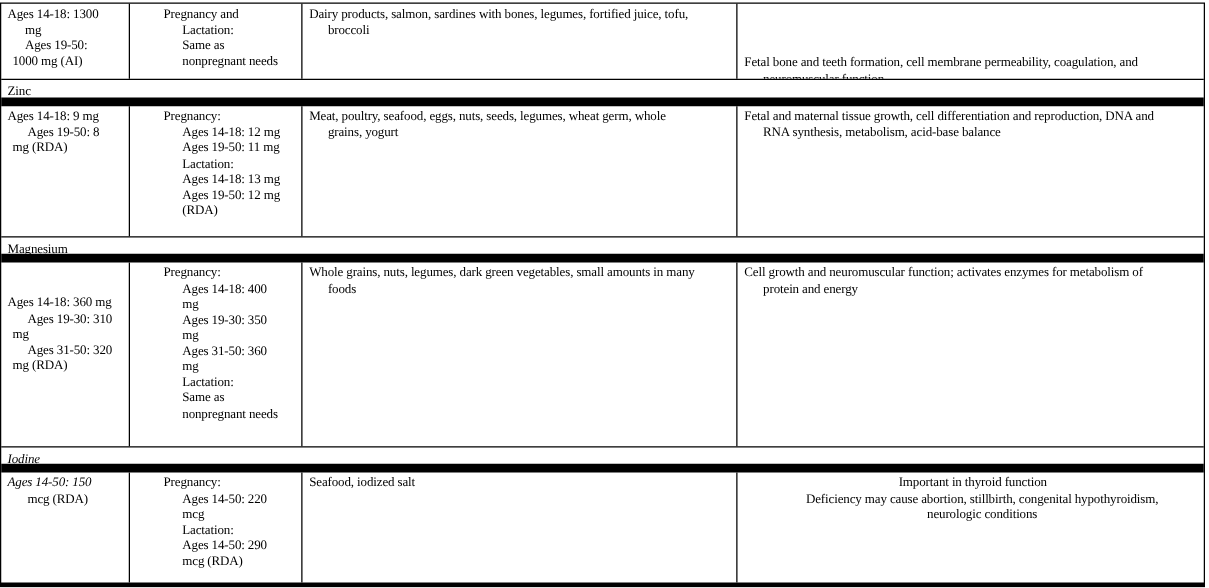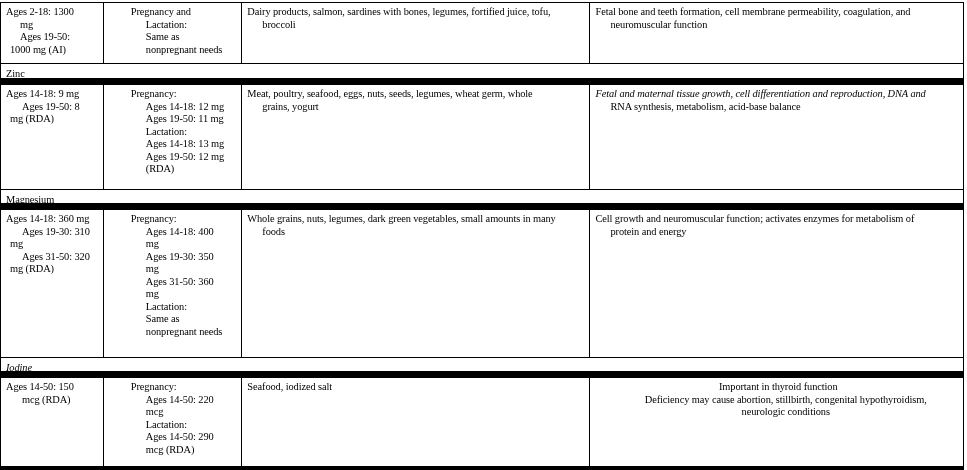--- a/index.html
+++ b/index.html
@@ -65,37 +65,37 @@
     line-height: 12.5px;
   }
 </style>
 </head>
 <body>
 
 <div class="page">
   <div class="nutrient-table" id="nutrient-table">
       <div class="row data-row" style="height: 61px;">
         <div class="cell" style="width: 105px;">
-          <div class="line" style="padding-left: 0px;">Ages 2-18: 1300</div>
+          <div class="line" style="padding-left: 0px;">Ages 14-18: 1300</div>
           <div class="line" style="padding-left: 14px;">mg</div>
           <div class="line" style="padding-left: 14px;">Ages 19-50:</div>
           <div class="line" style="padding-left: 4px;">1000 mg (AI)</div>
         </div>
         <div class="cell" style="width: 121px;">
           <div class="line" style="padding-left: 0px;">Pregnancy and</div>
           <div class="line" style="padding-left: 15px;">Lactation:</div>
           <div class="line" style="padding-left: 15px;">Same as</div>
           <div class="line" style="padding-left: 15px;">nonpregnant needs</div>
         </div>
         <div class="cell" style="width: 356px;">
           <div class="line" style="padding-left: 0px;">Dairy products, salmon, sardines with bones, legumes, fortified juice, tofu,</div>
           <div class="line" style="padding-left: 15px;">broccoli</div>
         </div>
         <div class="cell" style="width: 381px;">
-          <div class="line" style="padding-left: 0px;">Fetal bone and teeth formation, cell membrane permeability, coagulation, and</div>
+          <div class="line" style="padding-left: 0px; margin-top: 39px;">Fetal bone and teeth formation, cell membrane permeability, coagulation, and</div>
           <div class="line" style="padding-left: 15px;">neuromuscular function</div>
         </div>
       </div>
       <div class="row section-row" style="height: 21px;"><span class="section-label">Zinc</span></div>
       <div class="row data-row" style="height: 105px;">
         <div class="cell" style="width: 105px;">
           <div class="line" style="padding-left: 0px;">Ages 14-18: 9 mg</div>
           <div class="line" style="padding-left: 16px;">Ages 19-50: 8</div>
           <div class="line" style="padding-left: 4px;">mg (RDA)</div>
         </div>
@@ -106,28 +106,28 @@
           <div class="line" style="padding-left: 15px;">Lactation:</div>
           <div class="line" style="padding-left: 15px;">Ages 14-18: 13 mg</div>
           <div class="line" style="padding-left: 15px;">Ages 19-50: 12 mg</div>
           <div class="line" style="padding-left: 15px;">(RDA)</div>
         </div>
         <div class="cell" style="width: 356px;">
           <div class="line" style="padding-left: 0px;">Meat, poultry, seafood, eggs, nuts, seeds, legumes, wheat germ, whole</div>
           <div class="line" style="padding-left: 15px;">grains, yogurt</div>
         </div>
         <div class="cell" style="width: 381px;">
-          <div class="line" style="padding-left: 0px; font-style: italic;">Fetal and maternal tissue growth, cell differentiation and reproduction, DNA and</div>
+          <div class="line" style="padding-left: 0px;">Fetal and maternal tissue growth, cell differentiation and reproduction, DNA and</div>
           <div class="line" style="padding-left: 15px;">RNA synthesis, metabolism, acid-base balance</div>
         </div>
       </div>
       <div class="row section-row" style="height: 20px;"><span class="section-label">Magnesium</span></div>
       <div class="row data-row" style="height: 148px;">
         <div class="cell" style="width: 105px;">
-          <div class="line" style="padding-left: 0px;">Ages 14-18: 360 mg</div>
+          <div class="line" style="padding-left: 0px; margin-top: 24px;">Ages 14-18: 360 mg</div>
           <div class="line" style="padding-left: 16px;">Ages 19-30: 310</div>
           <div class="line" style="padding-left: 4px;">mg</div>
           <div class="line" style="padding-left: 16px;">Ages 31-50: 320</div>
           <div class="line" style="padding-left: 4px;">mg (RDA)</div>
         </div>
         <div class="cell" style="width: 121px;">
           <div class="line" style="padding-left: 0px;">Pregnancy:</div>
           <div class="line" style="padding-left: 15px;">Ages 14-18: 400</div>
           <div class="line" style="padding-left: 15px;">mg</div>
           <div class="line" style="padding-left: 15px;">Ages 19-30: 350</div>
@@ -143,21 +143,21 @@
           <div class="line" style="padding-left: 15px;">foods</div>
         </div>
         <div class="cell" style="width: 381px;">
           <div class="line" style="padding-left: 0px;">Cell growth and neuromuscular function; activates enzymes for metabolism of</div>
           <div class="line" style="padding-left: 15px;">protein and energy</div>
         </div>
       </div>
       <div class="row section-row" style="height: 20px; font-style: italic;"><span class="section-label">Iodine</span></div>
       <div class="row data-row last" style="height: 88px;">
         <div class="cell" style="width: 105px;">
-          <div class="line" style="padding-left: 0px;">Ages 14-50: 150</div>
+          <div class="line" style="padding-left: 0px; font-style: italic;">Ages 14-50: 150</div>
           <div class="line" style="padding-left: 16px;">mcg (RDA)</div>
         </div>
         <div class="cell" style="width: 121px;">
           <div class="line" style="padding-left: 0px;">Pregnancy:</div>
           <div class="line" style="padding-left: 15px;">Ages 14-50: 220</div>
           <div class="line" style="padding-left: 15px;">mcg</div>
           <div class="line" style="padding-left: 15px;">Lactation:</div>
           <div class="line" style="padding-left: 15px;">Ages 14-50: 290</div>
           <div class="line" style="padding-left: 15px;">mcg (RDA)</div>
         </div>

